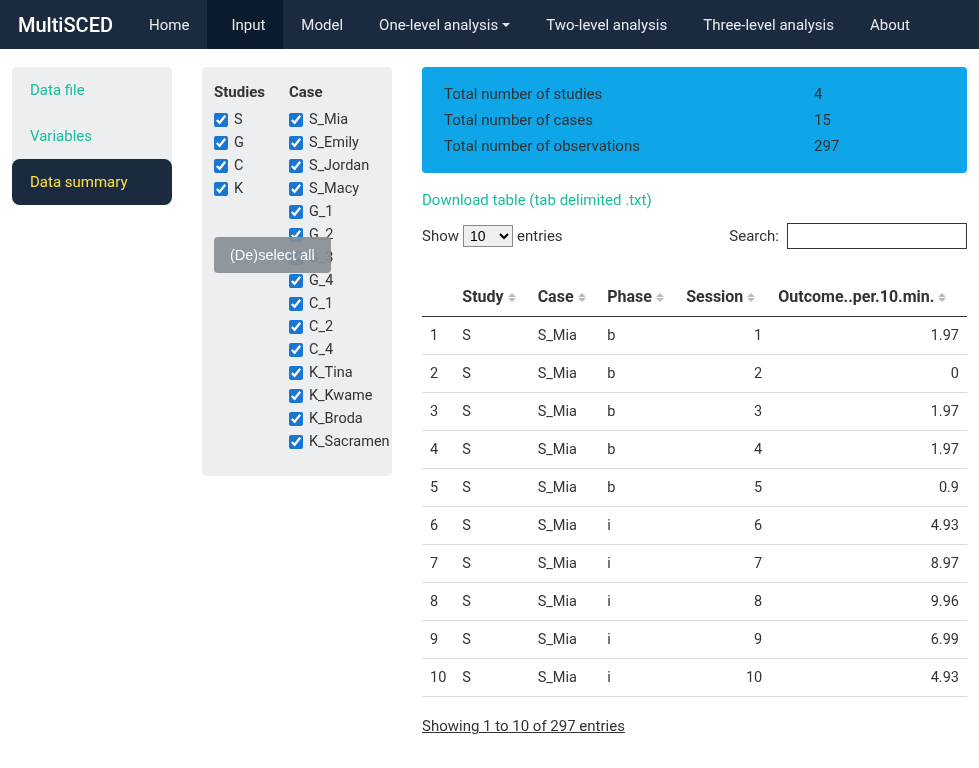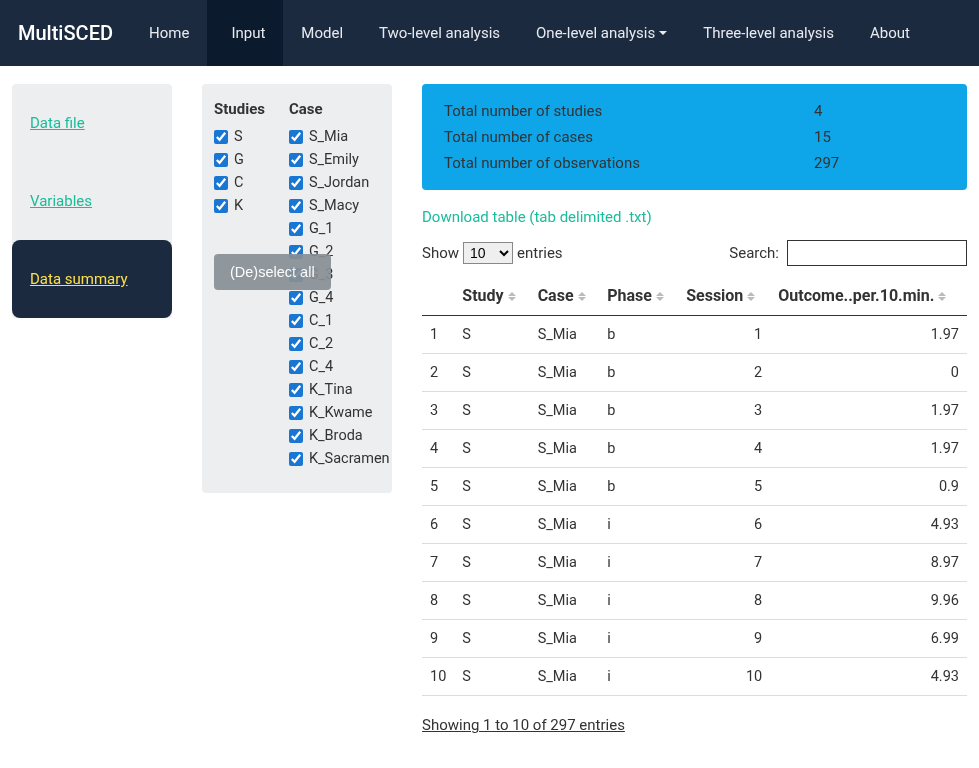--- a/index.html
+++ b/index.html
@@ -1,38 +1,38 @@
 <!DOCTYPE html>
 <html><head>
 <meta charset="utf-8">
 <style>
 * { box-sizing: border-box; margin: 0; padding: 0; }
 body { font-family: -apple-system, BlinkMacSystemFont, "Segoe UI", Roboto, "Helvetica Neue", Arial, sans-serif; font-size: 15px; color: #333; background: #fff; }
-.navbar { background: #1b2a3f; display: flex; align-items: stretch; height: 66px; }
+.navbar { background: #1b2a3f; display: flex; align-items: stretch; height: 49px; }
 .navbar .brand { font-size: 20px; font-weight: 500; color: #fff; padding: 0 18px; display: flex; align-items: center; }
 .navbar .nav-item { color: #e8eaef; padding: 0 18px; display: flex; align-items: center; cursor: pointer; font-size: 15px; }
 .navbar .nav-item.active { background: #0c1a2d; padding-left: 24px; }
 .caret { display: inline-block; width: 0; height: 0; margin-left: 4px; vertical-align: middle; border-top: 4px solid; border-right: 4px solid transparent; border-left: 4px solid transparent; }
 .container { display: flex; padding: 18px 12px; gap: 30px; align-items: flex-start; }
 .sidebar-left { width: 160px; background: #edeeef; border-radius: 4px; padding: 0; flex-shrink: 0; }
-.sidebar-left .tab-item { padding: 30px 18px; cursor: pointer; color: #1abc9c; font-size: 15px; text-decoration: underline; }
+.sidebar-left .tab-item { padding: 14px 18px; cursor: pointer; color: #1abc9c; font-size: 15px; }
 .sidebar-left .tab-item.active { background: #1b2a3f; color: #fde047; border-radius: 8px; }
 .filter-panel { width: 190px; background: #edeeef; border-radius: 4px; padding: 16px 12px 20px; flex-shrink: 0; position: relative; }
 .filter-columns { display: flex; gap: 24px; }
 .filter-col h4 { font-size: 15px; font-weight: 700; color: #333; margin-bottom: 10px; }
 .filter-col label { display: flex; align-items: center; gap: 6px; margin-bottom: 6px; font-size: 14.5px; color: #333; cursor: pointer; white-space: nowrap; }
 .filter-col input[type="checkbox"] { accent-color: #1976d2; width: 14px; height: 14px; cursor: pointer; }
 .deselect-btn { position: absolute; left: 12px; top: 170px; background: #888f95; color: #fff; border: none; border-radius: 4px; padding: 10px 16px; font-size: 14.5px; cursor: pointer; opacity: 0.92; }
 .main-area { flex: 1; min-width: 0; }
 .summary-box { background: #0ea5e9; border-radius: 4px; padding: 18px 22px; margin-bottom: 18px; }
 .summary-row { display: flex; margin-bottom: 8px; font-size: 15px; color: #333; }
 .summary-row:last-child { margin-bottom: 0; }
 .summary-row .label { flex: 0 0 370px; }
 .download-link { color: #1abc9c; cursor: pointer; font-size: 15px; display: inline-block; margin-bottom: 14px; }
-.table-controls { display: flex; justify-content: space-between; align-items: center; margin-bottom: 10px; }
+.table-controls { display: flex; justify-content: space-between; align-items: center; margin-bottom: 28px; }
 .show-entries { display: flex; align-items: center; gap: 4px; font-size: 15px; }
 .show-entries select { border: 1px solid #888; padding: 1px 2px; font-size: 14px; }
 .search-box { display: flex; align-items: center; gap: 8px; font-size: 15px; }
 .search-box input { border: 1px solid #333; padding: 4px 6px; width: 180px; font-size: 14px; }
 table.data-table { width: 100%; border-collapse: collapse; }
 table.data-table thead th { text-align: left; padding: 10px 8px; border-bottom: 1.5px solid #333; font-weight: 700; font-size: 16px; white-space: nowrap; }
 table.data-table thead th.sortable { cursor: pointer; position: relative; }
 .sort-icon { display: inline-block; width: 10px; margin-left: 4px; vertical-align: middle; }
 .sort-icon::before { content: ""; display: block; width: 0; height: 0; border-left: 4px solid transparent; border-right: 4px solid transparent; border-bottom: 4px solid #bbb; margin-bottom: 1px; }
 .sort-icon::after { content: ""; display: block; width: 0; height: 0; border-left: 4px solid transparent; border-right: 4px solid transparent; border-top: 4px solid #bbb; }
@@ -45,22 +45,22 @@
 </style>
 </head>
 <body>
 
 <div class="navbar">
   <div class="brand">MultiSCED</div>
   <div id="nav-items" style="display: contents;"></div>
 <div class="nav-item">Home</div>
     <div class="nav-item active">Input</div>
     <div class="nav-item">Model</div>
+    <div class="nav-item">One-level analysis <span class="caret"></span></div>
     <div class="nav-item">Two-level analysis</div>
-    <div class="nav-item">One-level analysis <span class="caret"></span></div>
     <div class="nav-item">Three-level analysis</div>
     <div class="nav-item">About</div>
   </div>
 
 <div class="container">
 
   <div class="sidebar-left" id="sidebar-tabs">
       <div class="tab-item">Data file</div>
       <div class="tab-item">Variables</div>
       <div class="tab-item active">Data summary</div>

